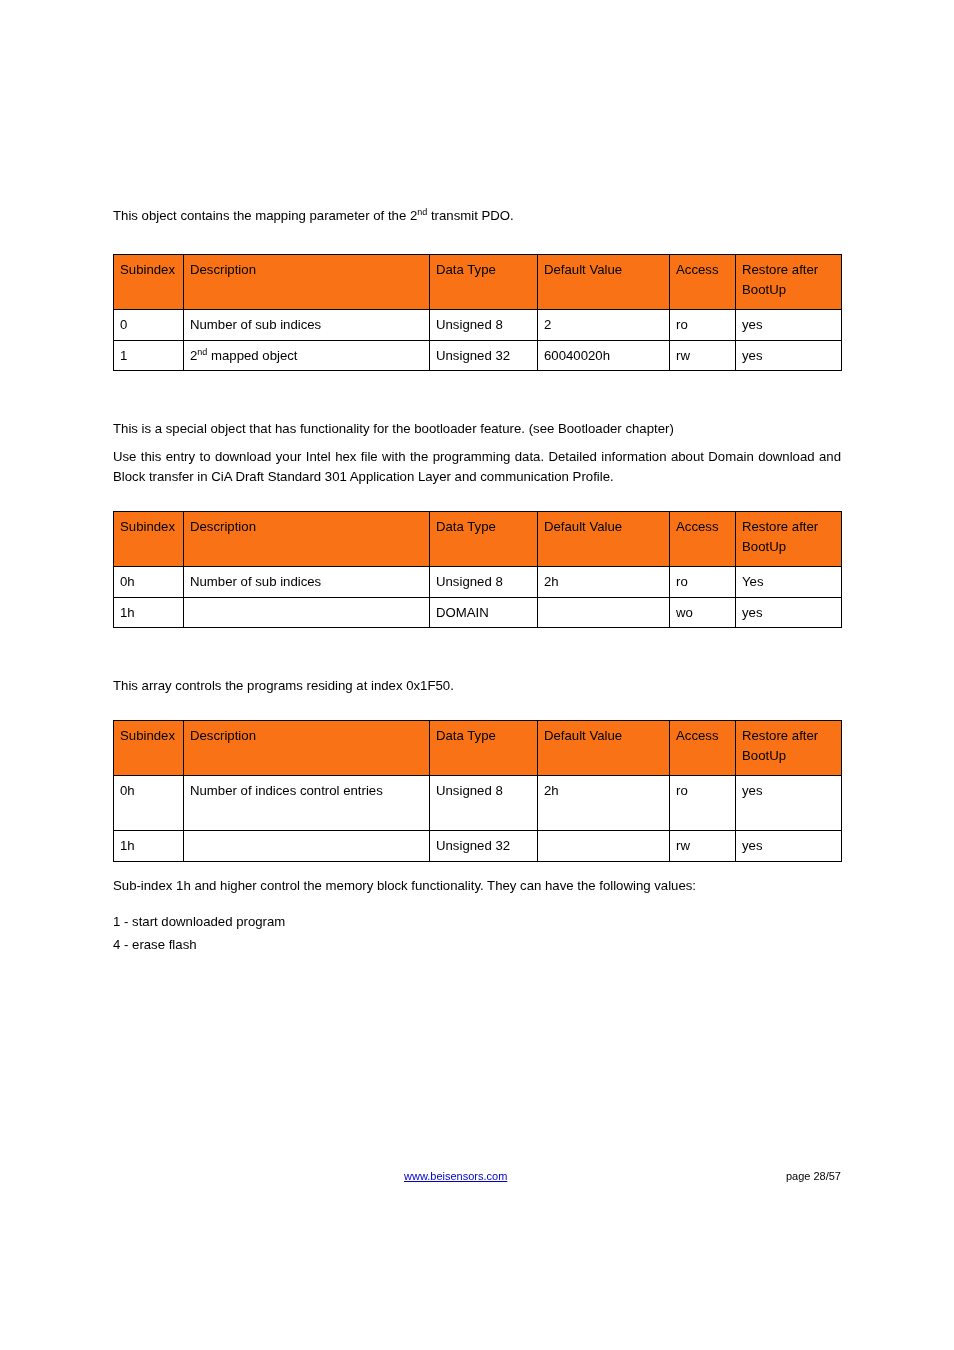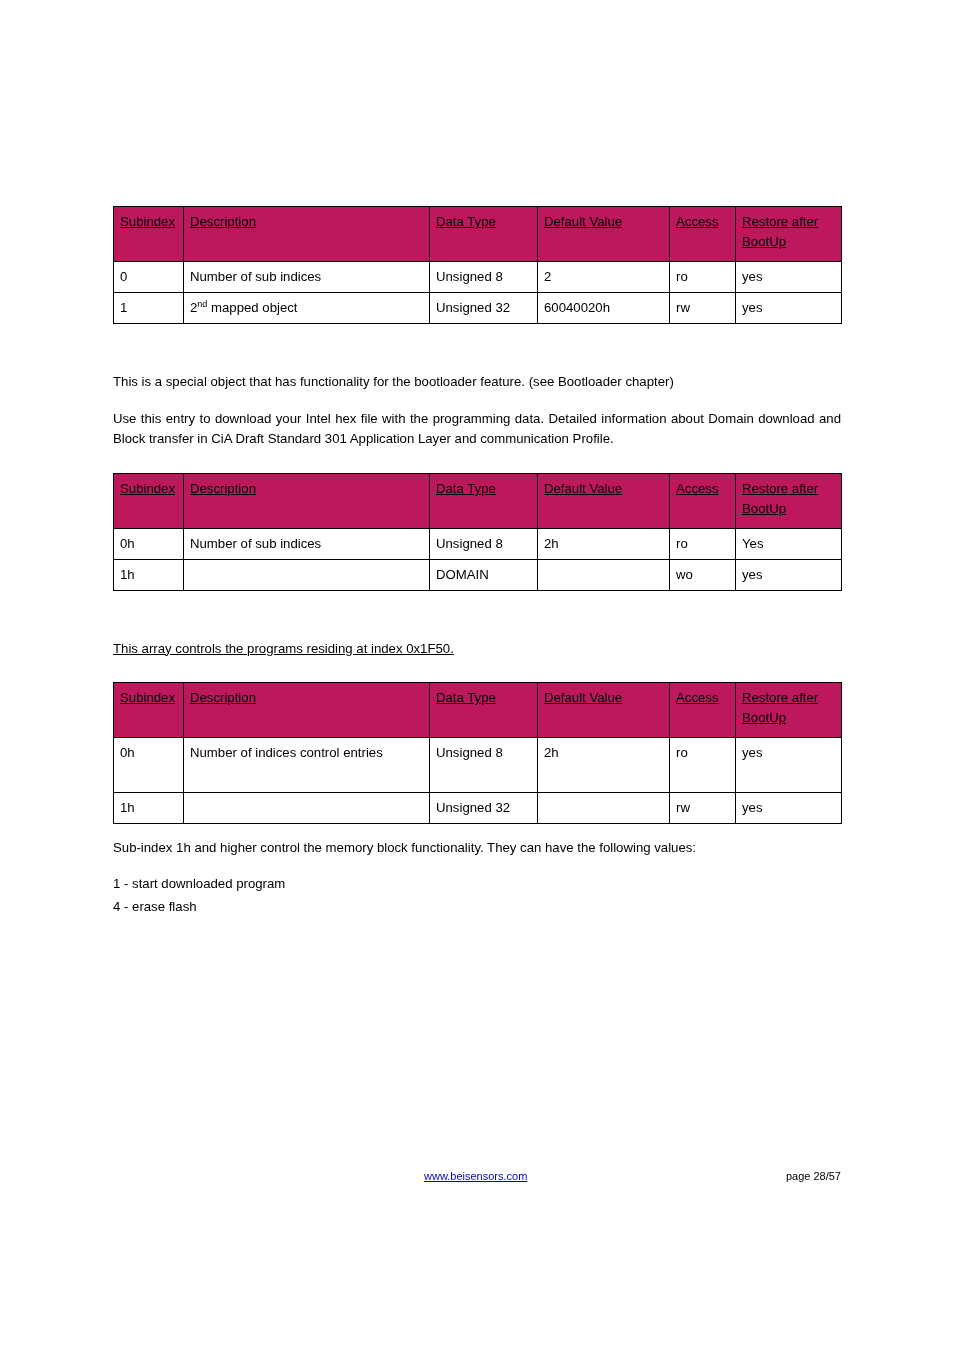--- a/index.html
+++ b/index.html
@@ -34,60 +34,62 @@
     font-size: 13.2px;
   }
   table.obj th, table.obj td {
     border: 1px solid #000;
     padding: 5px 6px;
     text-align: left;
     vertical-align: top;
     font-weight: normal;
   }
   table.obj thead th {
-    background: #be185d;
+    background: #f97316;
     height: 44px;
     vertical-align: top;
-    text-decoration: underline;
   }
   col.c-sub { width: 70px; }
   col.c-desc { width: 246px; }
   col.c-dtype { width: 108px; }
   col.c-def { width: 132px; }
   col.c-acc { width: 66px; }
   col.c-rest { width: 106px; }
 
   .sup { font-size: 9px; vertical-align: super; line-height: 0; }
 
   .footer {
     position: absolute;
     bottom: 182px;
     left: 0;
     width: 954px;
     font-size: 11px;
     color: #000;
   }
   .footer a {
     position: absolute;
-    left: 424px;
+    left: 404px;
     color: #0000cc;
     text-decoration: underline;
   }
   .footer .pg {
     position: absolute;
     right: 113px;
   }
   .just { text-align: justify; }
   .tall-row td { height: 44px; vertical-align: middle; }
 </style>
 </head>
 <body>
 
 <div class="page">
 
+  <p class="intro1">
+    <span>This object contains the mapping parameter of the 2</span><span class="sup">nd</span><span> transmit PDO.</span>
+  </p>
 
   <table class="obj">
     <colgroup>
       <col class="c-sub">
         <col class="c-desc">
         <col class="c-dtype">
         <col class="c-def">
         <col class="c-acc">
         <col class="c-rest">
     </colgroup>
@@ -118,21 +120,21 @@
         <td>Unsigned 32</td>
         <td>60040020h</td>
         <td>rw</td>
         <td>yes</td>
       </tr>
     </tbody>
   </table>
 
   <div class="block-gap"></div>
 
-  <p style="margin-bottom:18px;">This is a special object that has functionality for the bootloader feature. (see Bootloader chapter)</p>
+  <p style="margin-bottom:8px;">This is a special object that has functionality for the bootloader feature. (see Bootloader chapter)</p>
   <p class="just" style="margin-bottom:24px;">Use this entry to download your Intel hex file with the programming data. Detailed information about Domain download and Block transfer in CiA Draft Standard 301 Application Layer and communication Profile.</p>
 
   <table class="obj">
     <colgroup>
       <col class="c-sub">
         <col class="c-desc">
         <col class="c-dtype">
         <col class="c-def">
         <col class="c-acc">
         <col class="c-rest">
@@ -162,21 +164,21 @@
         <td>DOMAIN</td>
         <td></td>
         <td>wo</td>
         <td>yes</td>
       </tr>
     </tbody>
   </table>
 
   <div class="block-gap"></div>
 
-  <p style="margin-bottom:24px;text-decoration:underline;">This array controls the programs residing at index 0x1F50.</p>
+  <p style="margin-bottom:24px;">This array controls the programs residing at index 0x1F50.</p>
 
   <table class="obj">
     <colgroup>
       <col class="c-sub">
         <col class="c-desc">
         <col class="c-dtype">
         <col class="c-def">
         <col class="c-acc">
         <col class="c-rest">
     </colgroup>

